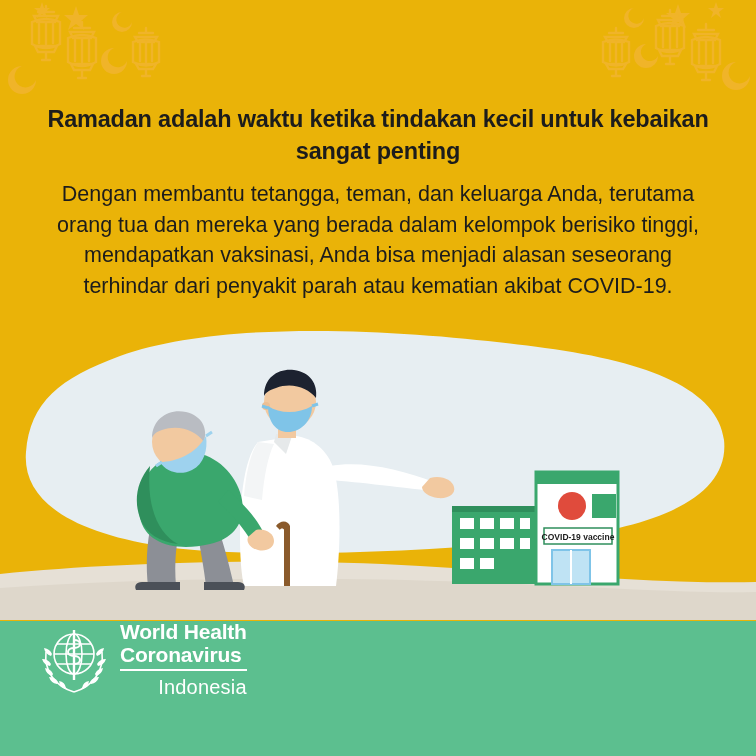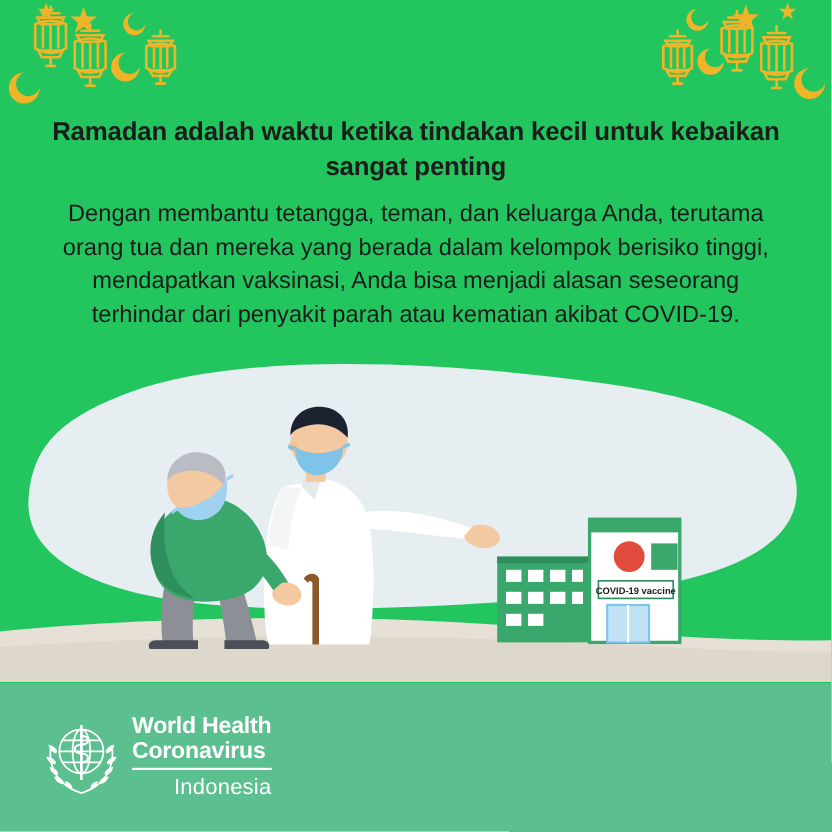--- a/index.html
+++ b/index.html
@@ -5,21 +5,21 @@
   * { box-sizing: border-box; margin: 0; padding: 0; }
   html, body {
     width: 756px; height: 756px;
     font-family: "Liberation Sans", sans-serif;
     background: #ffffff;
     overflow: hidden;
   }
   #poster {
     position: relative;
     width: 756px; height: 756px;
-    background: #22c55e;
+    background: #eab308;
     overflow: hidden;
   }
 
   
   .lanterns { position: absolute; top: 0; width: 200px; height: 96px; }
   .lanterns.left { left: 6px; }
   .lanterns.right { right: 6px; }
 
   
   .text-block {
@@ -52,21 +52,21 @@
   .footer {
     position: absolute;
     left: 0; bottom: 0;
     width: 756px; height: 135px;
     background: #5cbf8f;
   }
   .footer-inner {
     position: relative;
     width: 100%; height: 100%;
     display: flex;
-    align-items: center;
+    align-items: flex-start;
   }
   .who-logo {
     display: flex;
     align-items: center;
     margin-left: 38px;
   }
   .who-emblem { width: 72px; height: 72px; flex: 0 0 auto; }
   .who-words {
     margin-left: 10px;
     color: #ffffff;

